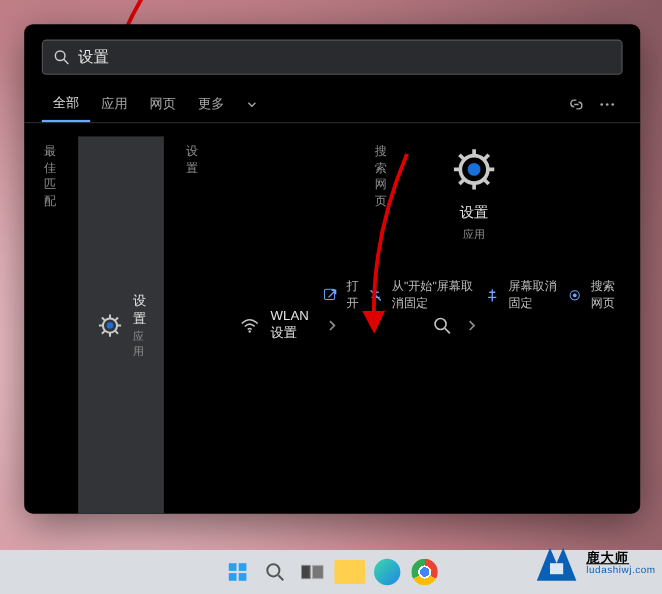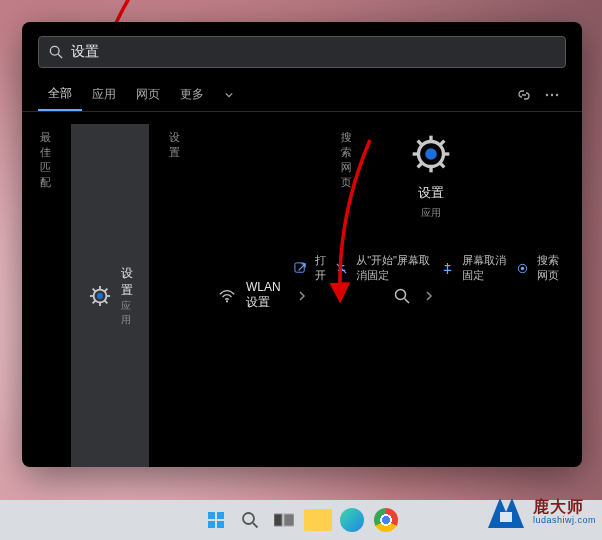--- a/index.html
+++ b/index.html
@@ -45,21 +45,21 @@
     .tb-edge { background: linear-gradient(135deg,#3bd6ab,#1e88e5); border-radius: 50%; width: 24px; height: 24px; }
     .tb-chrome { background: radial-gradient(circle at 50% 50%, #4285f4 0 25%, #fff 25% 35%, transparent 35%), conic-gradient(#ea4335 0 120deg, #fbbc05 120deg 240deg, #34a853 240deg 360deg); border-radius: 50%; width: 24px; height: 24px; }
 
     
     .arrow1 { position: absolute; left: 95px; top: -45px; pointer-events: none; }
     .arrow2 { position: absolute; left: 328px; top: 135px; pointer-events: none; }
 
     .watermark { position: absolute; right: 6px; bottom: 8px; display: flex; align-items: center; gap: 3px; }
     .wm-logo { width: 48px; height: 40px; }
     .wm-text { display: flex; flex-direction: column; line-height: 1.05; }
-    .wm-cn { color: #7f1d1d; font-weight: 700; font-size: 16px; letter-spacing: 1px; }
+    .wm-cn { color: #000000; font-weight: 700; font-size: 12px; letter-spacing: 1px; text-decoration: underline; }
     .wm-dom { color: #0a60b6; font-size: 9px; letter-spacing: .5px; }
 
     svg { display: block; }
   </style>
 </head>
 <body>
 
 <div class="wallpaper"></div>
 
 <svg class="arrow1" width="80" height="110">

